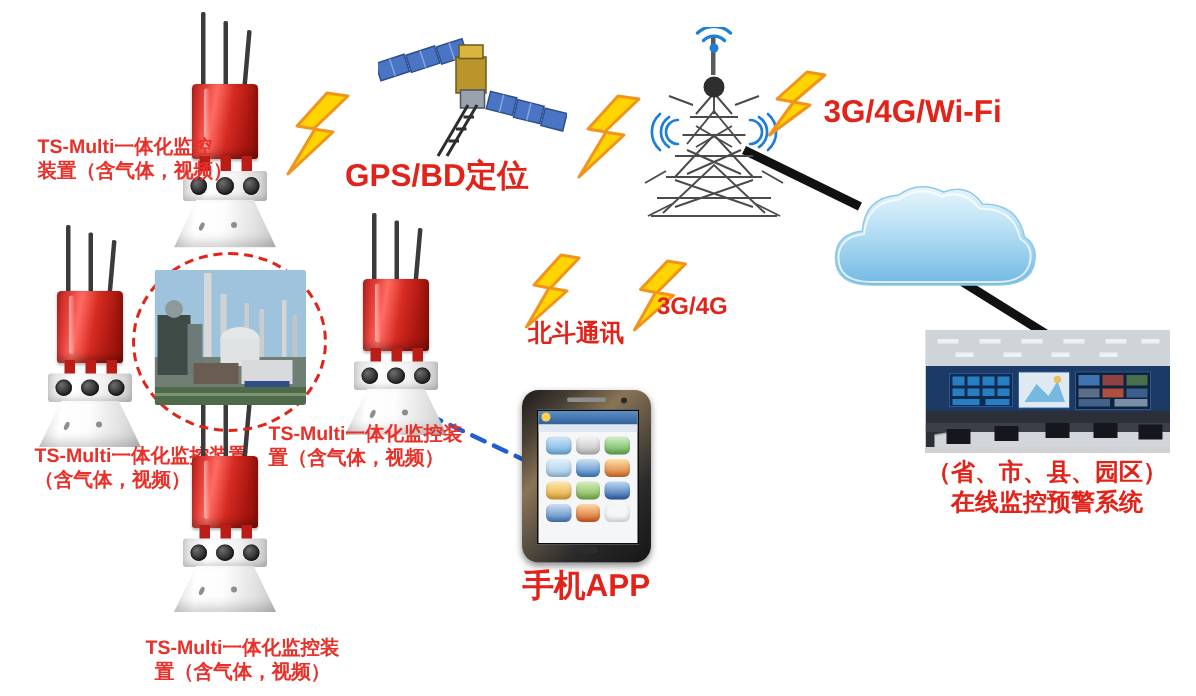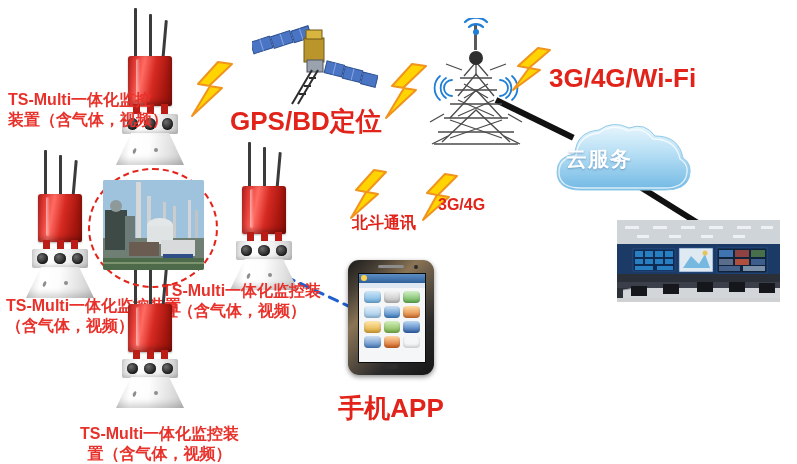--- a/index.html
+++ b/index.html
@@ -4,22 +4,22 @@
 <style>
   html,body{margin:0;padding:0;}
   body{
     width:797px;height:464px;overflow:hidden;background:#ffffff;
     font-family:"Liberation Sans","DejaVu Sans",sans-serif;
   }
   #stage{position:relative;width:797px;height:464px;background:#fff;}
 
   
   .lbl{position:absolute;color:#e2231a;font-weight:bold;line-height:1.25;white-space:pre;}
-  .lbl.dev{font-size:16px;color:#e8312a;}
-  .lbl.big{font-size:26px;}
+  .lbl.dev{font-size:13px;color:#e8312a;margin-left:17px;}
+  .lbl.big{font-size:21px;}
   .lbl.mid{font-size:16px;}
   .lbl.ctr{text-align:center;}
 
   
   .device{position:absolute;}
   .dev-ant{position:absolute;background:#3b3b3b;border-radius:1px;}
   .dev-body{
     position:absolute;left:0;top:0;
     background:linear-gradient(100deg,#c4231d 0%,#e8403a 18%,#ff6b62 33%,#d62a22 55%,#a8170f 80%,#8d1009 100%);
     border-radius:3px 3px 2px 2px;
@@ -265,21 +265,20 @@
         <linearGradient id="cg" x1="0" y1="0" x2="0" y2="1">
           <stop offset="0%" stop-color="#e8f6fd"></stop>
           <stop offset="42%" stop-color="#b9e0f5"></stop>
           <stop offset="100%" stop-color="#72b9e4"></stop>
         </linearGradient>
       </defs>
       <path d="M36 72 Q12 72 12 54 Q12 38 30 36 Q31 14 54 12 Q68 2 84 10 Q100 4 110 18 Q134 18 138 40 Q148 46 144 60 Q140 72 120 72 Z" fill="url(#cg)" stroke="#8fc9e8" stroke-width="1"></path>
       <path d="M36 70 Q14 70 14 54 Q14 40 31 38 Q33 17 54 15 Q68 5 83 13 Q98 8 108 21 Q131 21 135 41 Q145 47 141 59 Q137 70 120 70 Z" fill="none" stroke="#ffffff" stroke-width="1.3" opacity=".75"></path>
     </svg>
   </div>
-  <div class="cloud-txt" style="left:566px;top:145px;">云服务</div>
 
   <div class="photo" style="left:617px;top:220px;width:163px;height:82px;">
     <svg width="163" height="82" viewBox="0 0 163 82">
       <rect width="163" height="82" fill="#1d2633"></rect>
       <rect width="163" height="24" fill="#cfd4d8"></rect>
       <g fill="#eef1f3">
         <rect x="8" y="6" width="14" height="3"></rect>
           <rect x="36" y="6" width="14" height="3"></rect>
         <rect x="64" y="6" width="14" height="3"></rect>
           <rect x="92" y="6" width="14" height="3"></rect>
@@ -329,20 +328,22 @@
       <g fill="#15171c">
         <rect x="14" y="66" width="16" height="10"></rect>
           <rect x="46" y="64" width="16" height="10"></rect>
         <rect x="80" y="62" width="16" height="10"></rect>
           <rect x="112" y="62" width="16" height="10"></rect>
         <rect x="142" y="63" width="16" height="10"></rect>
       </g>
       <rect x="0" y="78" width="163" height="4" fill="#cfd1d3"></rect>
     </svg>
   </div>
+  <div class="lbl mid ctr" style="left:600px;top:306px;width:196px;">（省、市、县、园区）
+在线监控预警系统</div>
 
   <div class="pda-shell" style="left:348px;top:260px;width:86px;height:115px;">
     <div class="pda-top" style="left:30px;top:5px;width:26px;height:3px;border-radius:2px;background:#8d8d8d;"></div>
     <div style="position:absolute;left:66px;top:5px;width:4px;height:4px;border-radius:50%;background:#2b2b2b;"></div>
     <div class="pda-screen" style="left:10px;top:13px;width:66px;height:88px;">
       <div class="pda-top" style="left:0;top:0;width:66px;height:9px;"></div>
       <div style="position:absolute;left:2px;top:1px;width:6px;height:6px;border-radius:50%;background:#ffd14a;"></div>
       <div style="position:absolute;left:0;top:9px;width:66px;height:5px;background:#dfe8f2;"></div>
       <div class="app-grid" style="left:5px;top:17px;width:56px;">
         <div class="app" style="height:12px;background:linear-gradient(#cfe6f7,#6fb0e0);"></div>
@@ -354,21 +355,21 @@
         <div class="app" style="height:12px;background:linear-gradient(#ffe9b0,#e0a833);"></div>
         <div class="app" style="height:12px;background:linear-gradient(#d6f0bd,#79b34a);"></div>
         <div class="app" style="height:12px;background:linear-gradient(#bcd9f5,#2f62ad);"></div>
         <div class="app" style="height:12px;background:linear-gradient(#cfe0f2,#4a7fc0);"></div>
         <div class="app" style="height:12px;background:linear-gradient(#ffd9a6,#d4601f);"></div>
         <div class="app" style="height:12px;background:transparent;"></div>
       </div>
     </div>
     <div style="position:absolute;left:36px;top:104px;width:14px;height:5px;border-radius:3px;background:#2d2d2d;"></div>
   </div>
-  <div class="lbl big ctr" style="left:336px;top:392px;width:110px;">手机APP</div>
+  <div class="lbl big ctr" style="left:336px;top:378px;width:110px;">手机APP</div>
 
   <div class="bolt" style="left:188px;top:60px;width:54px;height:58px;">
     <svg width="54" height="58" viewBox="0 0 54 58">
         <path d="M30 2 L10 24 L22 26 L4 56 L34 28 L21 26 L44 4 Z" fill="#ffd400" stroke="#f0941e" stroke-width="2" stroke-linejoin="round"></path>
       </svg>
   </div>
 
   <div class="bolt" style="left:382px;top:62px;width:54px;height:58px;">
     <svg width="54" height="58" viewBox="0 0 54 58">
         <path d="M30 2 L10 24 L22 26 L4 56 L34 28 L21 26 L44 4 Z" fill="#ffd400" stroke="#f0941e" stroke-width="2" stroke-linejoin="round"></path>

